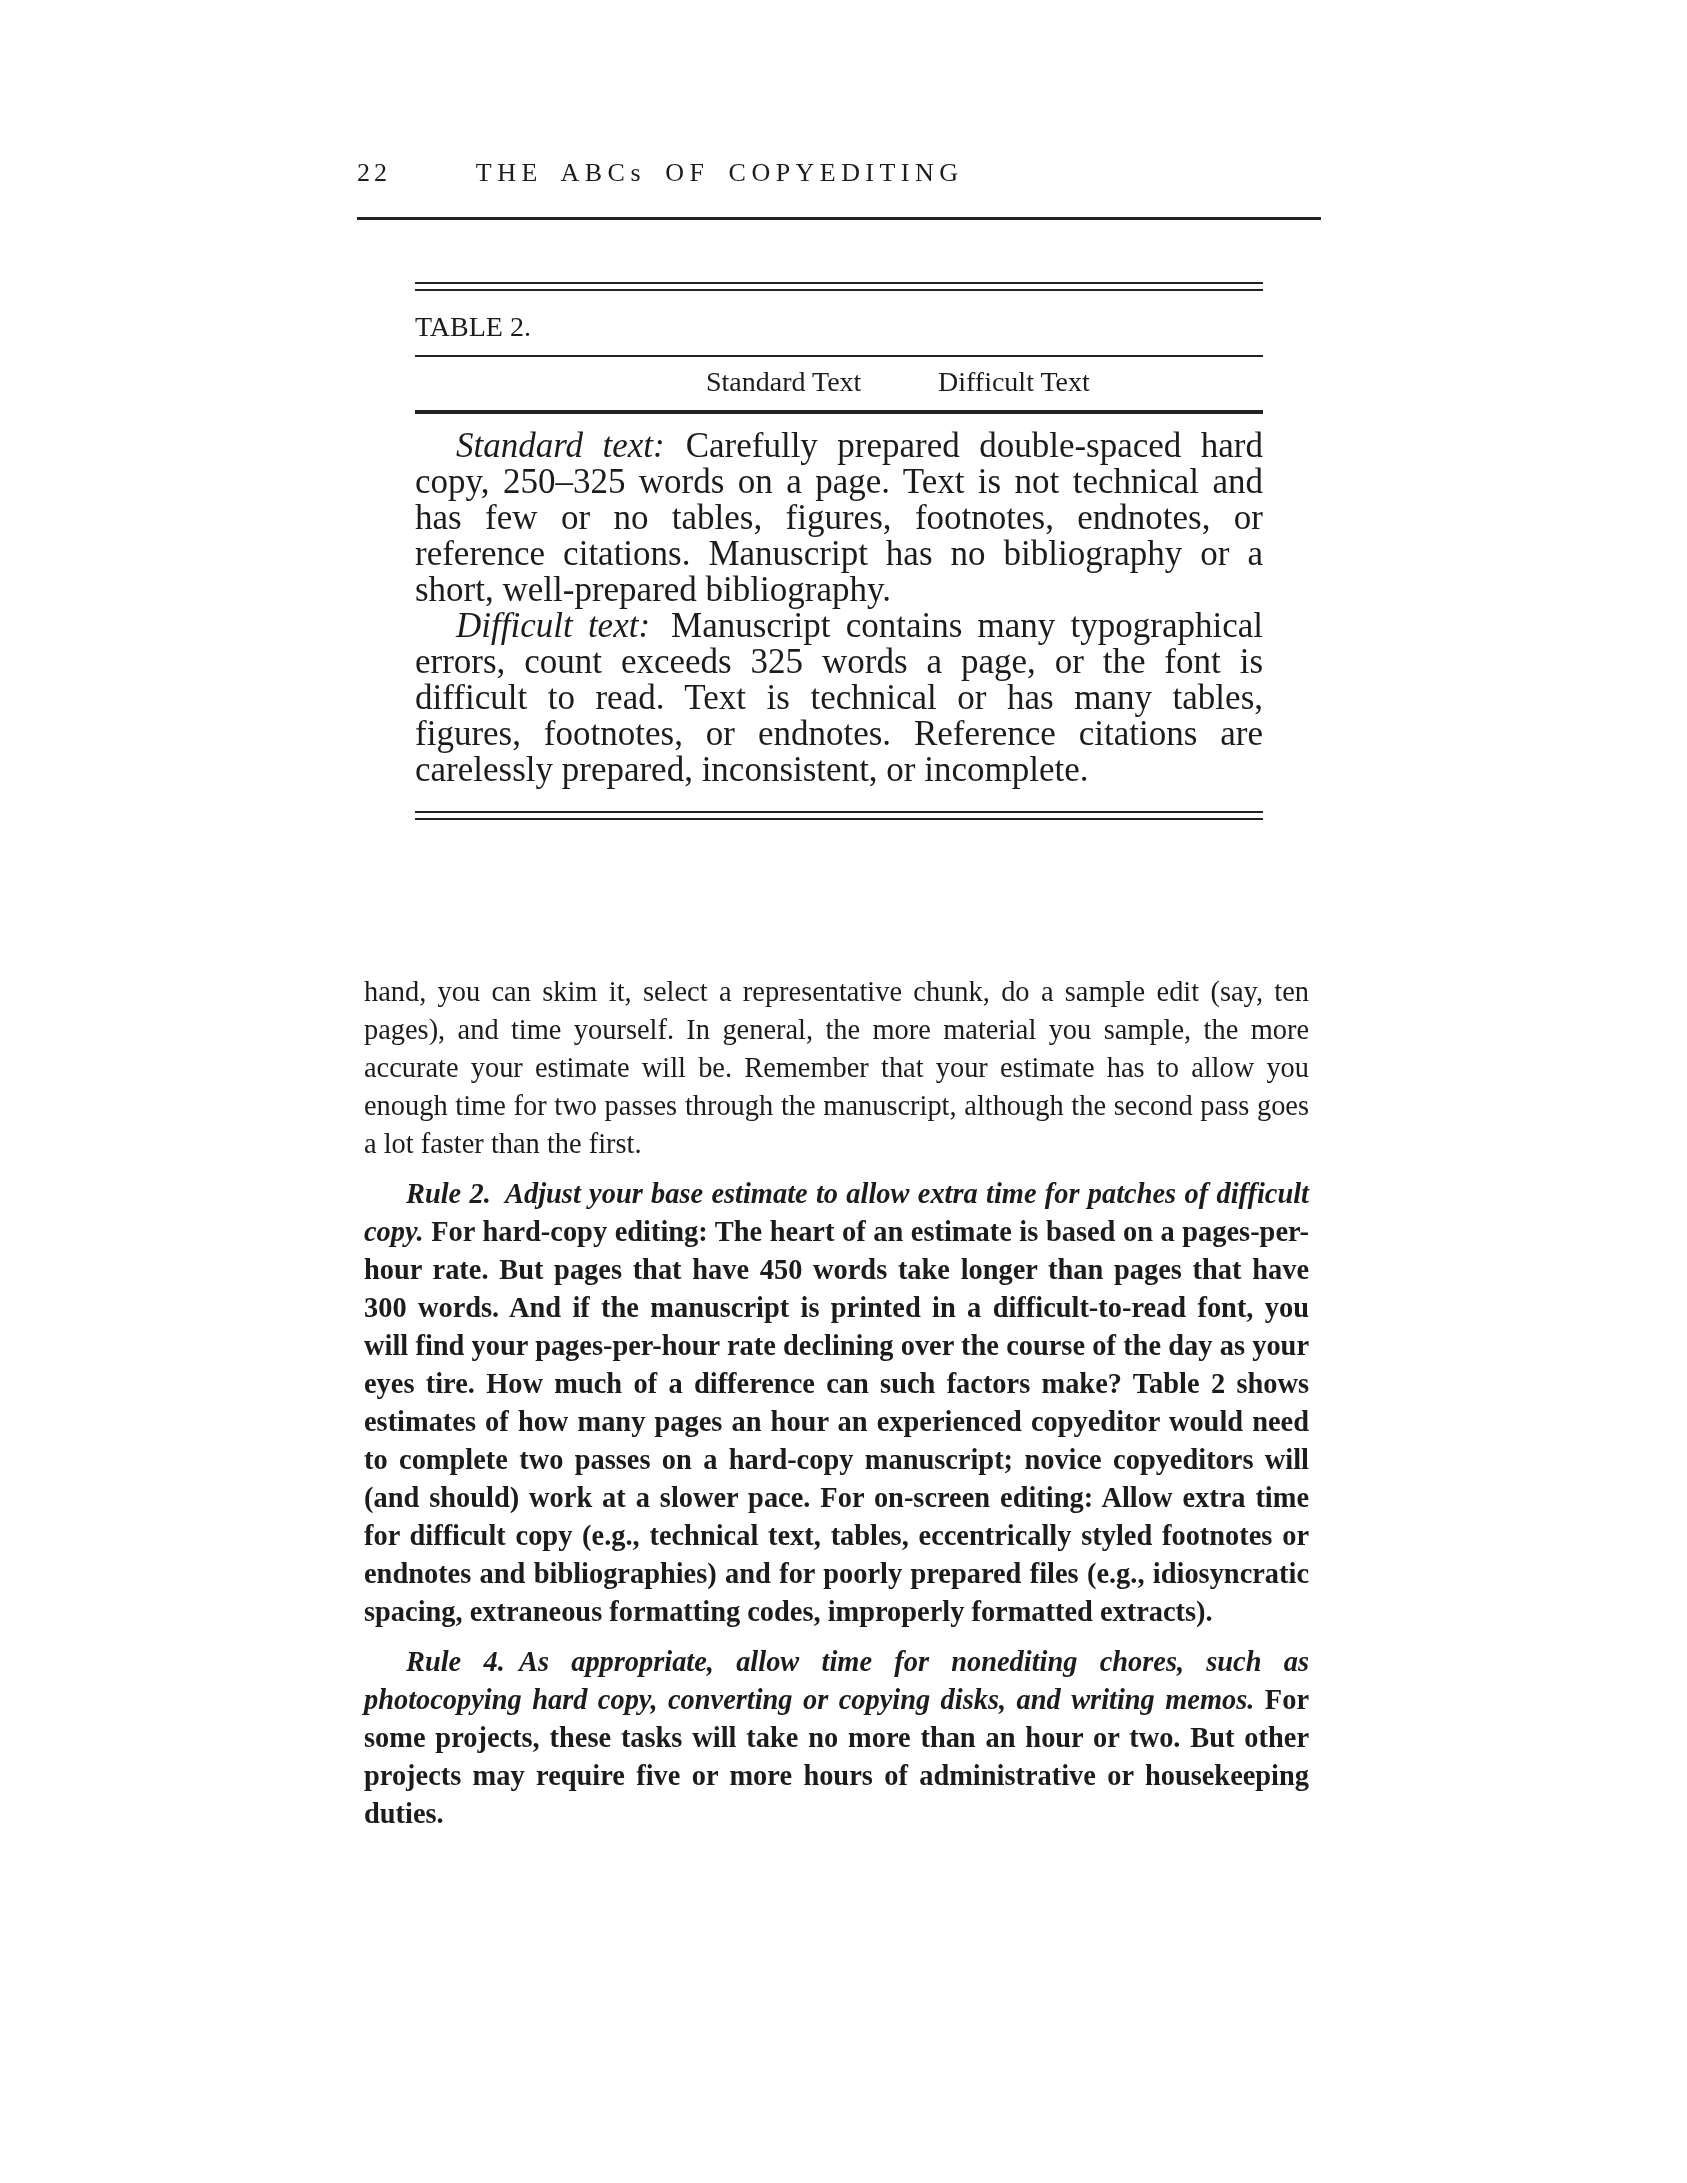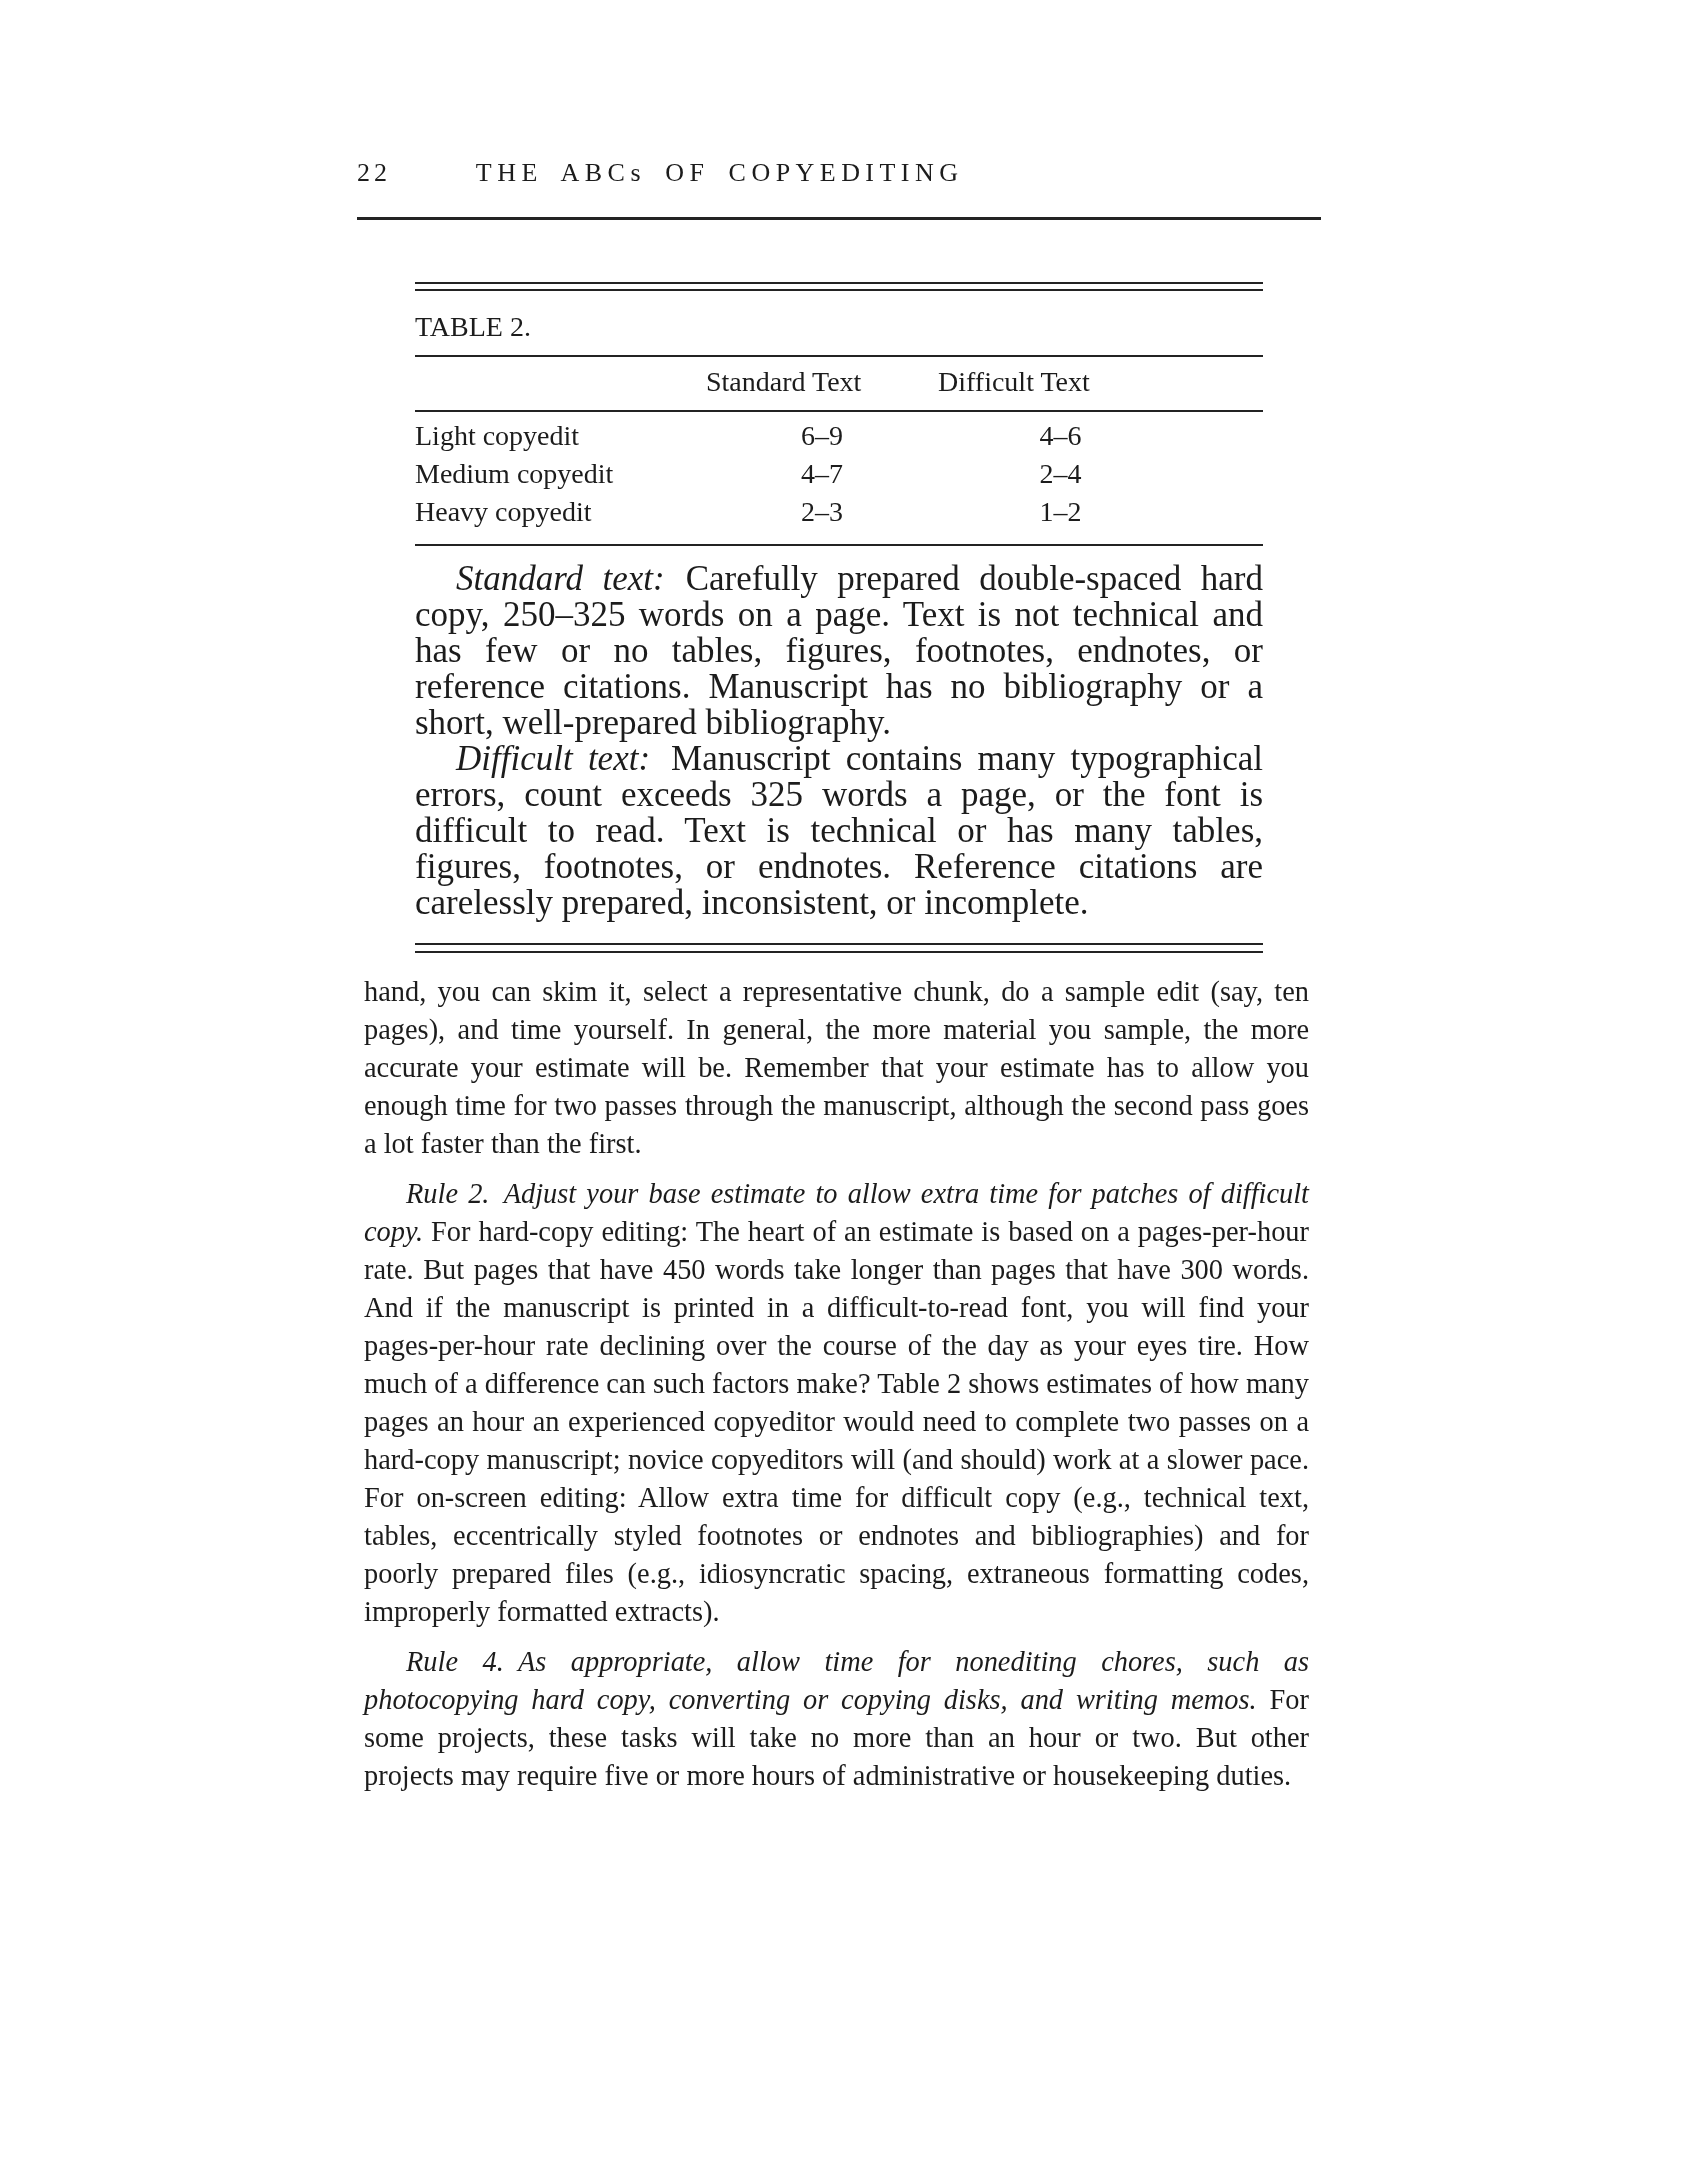--- a/index.html
+++ b/index.html
@@ -123,20 +123,21 @@
     width: 969px;
     font-size: 28.4px;
     line-height: 38px;
     text-align: justify;
   }
   .body-text p {
     margin: 12px;
   }
   .body-text p.indent {
     text-indent: 42px;
+    font-weight: bold;
   }
 </style>
 </head>
 <body>
 
 <div class="page">
 
   <div class="page-header">
     <span class="page-number">22</span><span class="running-head">THE ABCs OF COPYEDITING</span>
   </div>
@@ -153,40 +154,20 @@
 
     <div class="col-head-row">
       <div></div>
       <div class="col-head">Standard Text</div>
       <div class="col-head">Difficult Text</div>
       <div></div>
     </div>
 
     <div class="sgl-rule"></div>
 
-    <div class="table-rows">
-        <div class="trow">
-          <div class="rlabel">Light copyedit</div>
-          <div class="rval">6–9</div>
-          <div class="rval">4–6</div>
-          <div class="rfill"></div>
-        </div>
-        <div class="trow">
-          <div class="rlabel">Medium copyedit</div>
-          <div class="rval">4–7</div>
-          <div class="rval">2–4</div>
-          <div class="rfill"></div>
-        </div>
-        <div class="trow">
-          <div class="rlabel">Heavy copyedit</div>
-          <div class="rval">2–3</div>
-          <div class="rval">1–2</div>
-          <div class="rfill"></div>
-        </div>
-      </div>
 
     <div class="sgl-rule rule-below-rows"></div>
 
     <div class="table-notes">
         <p class="note"><span class="it lead">Standard text:</span>Carefully prepared double-spaced hard copy, 250–325 words on a page. Text is not technical and has few or no tables, figures, footnotes, endnotes, or reference citations. Manuscript has no bibliography or a short, well-prepared bibliography.</p>
         <p class="note"><span class="it lead">Difficult text:</span>Manuscript contains many typographical errors, count exceeds 325 words a page, or the font is difficult to read. Text is technical or has many tables, figures, footnotes, or endnotes. Reference citations are carelessly prepared, inconsistent, or incomplete.</p>
       </div>
 
     <div class="dbl-rule bottom-dbl"></div>
   </section>

